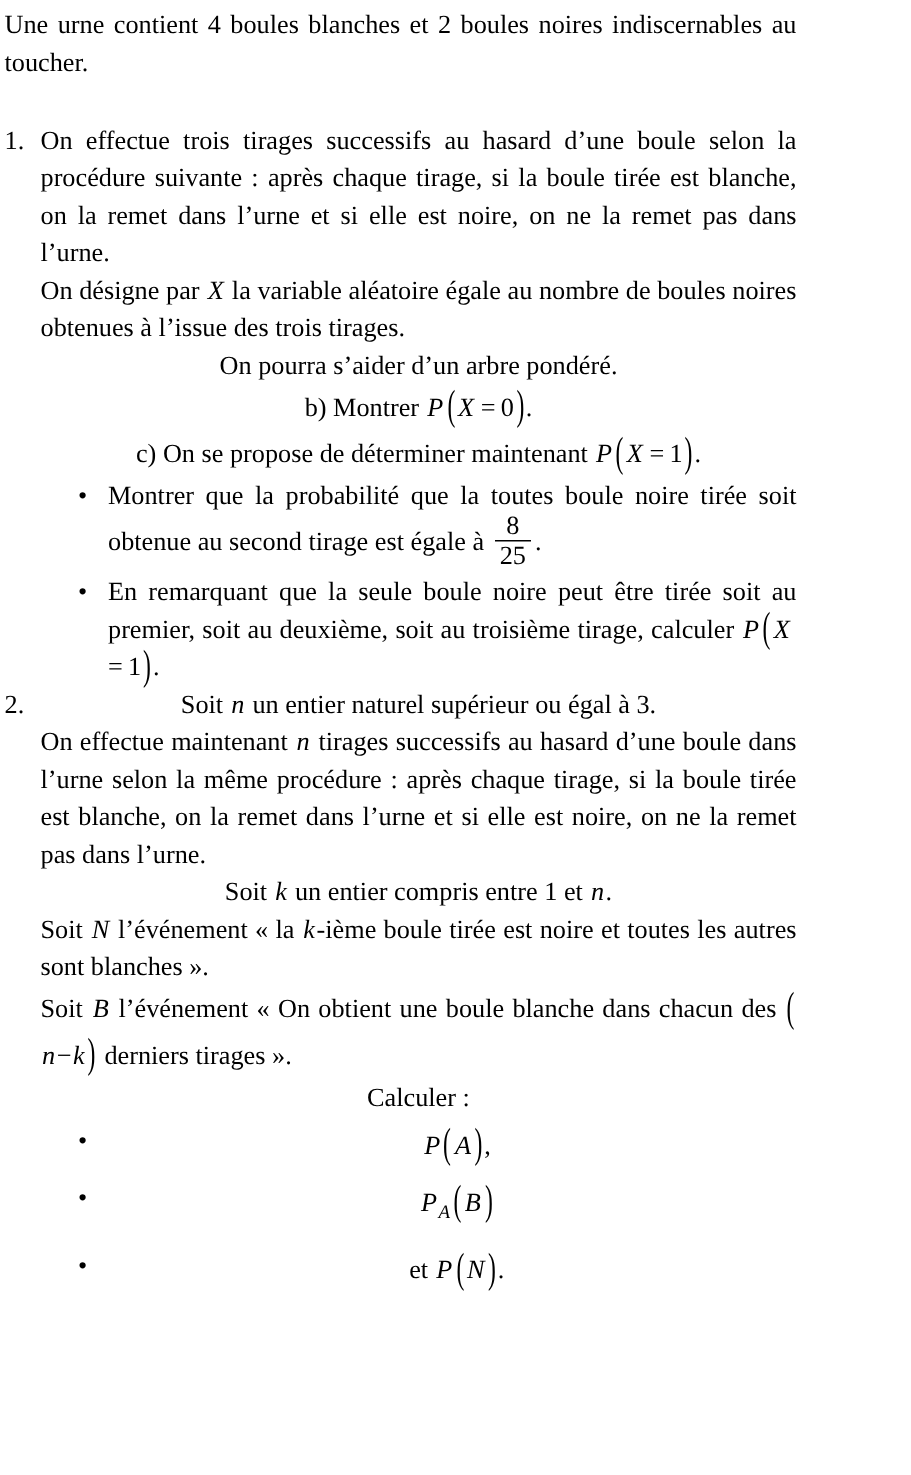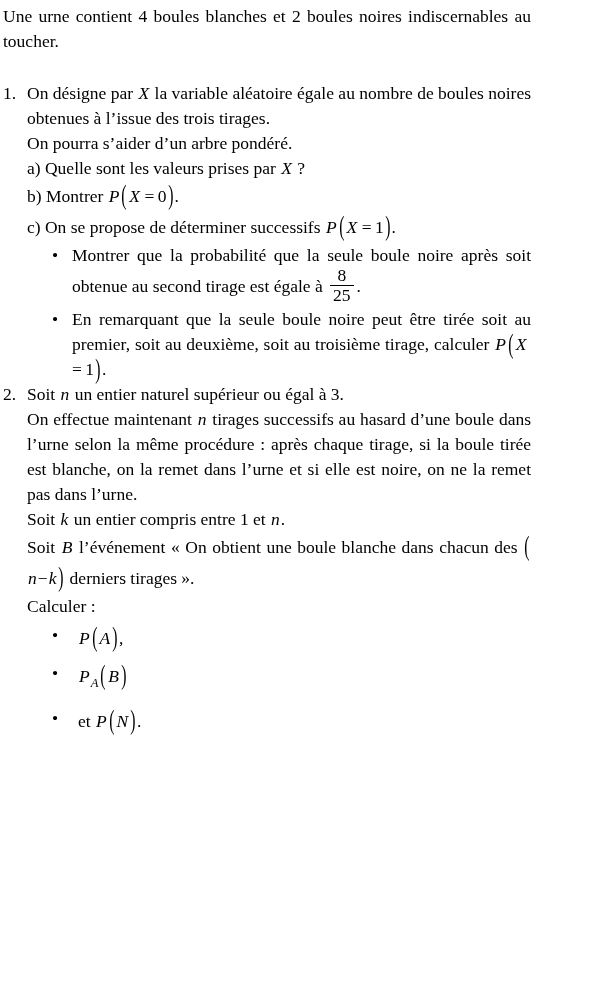--- a/index.html
+++ b/index.html
@@ -1,19 +1,19 @@
 <!DOCTYPE html>
 <html lang="fr"><head>
 <meta charset="utf-8">
 <style>
   html,body{margin:0;padding:0;background:#ffffff;color:#000000;}
   body{width:607px;min-height:983px;font-family:"Liberation Serif","DejaVu Serif",serif;
        font-size:17.5px;-webkit-font-smoothing:none;}
   .doc{box-sizing:border-box;width:533px;padding:4px 2px 0 3px;font-family:Liberation Serif, serif;}
-  p{margin:0;line-height:25px;}
+  p{margin:0;line-height:25px;text-align:center;}
   .justify{text-align:justify;text-justify:inter-word;}
   .intro{margin-bottom:27px;}
   .list-item{display:flex;align-items:flex-start;}
   .num{flex:none;width:24px;line-height:25px;}
   .item-body{flex:1;min-width:0;}
   .bullet{display:flex;align-items:flex-start;}
   .bullet .dot{flex:none;width:20px;padding-left:25px;line-height:25px;}
   .bullet p{flex:1;min-width:0;}
   .bullet.bmath .dot{width:26px;line-height:33px;}
   .bullet.bmath p{line-height:38px;}
@@ -28,44 +28,45 @@
   .mfrac .numr{padding:0 3px;}
 </style>
 </head>
 <body>
 
 <main class="doc">
     <p class="justify intro"><span>Une urne contient 4 boules blanches et 2 boules noires indiscernables au toucher.</span></p>
     <div class="list-item">
       <div class="num">1.</div>
       <div class="item-body">
+        <p class="justify"><span>On effectue trois tirages successifs au hasard d’une boule selon la procédure suivante : après chaque tirage, si la boule tirée est blanche, on la remet dans l’urne et si elle est noire, on ne la remet pas dans l’urne.</span></p>
         <p class="justify"><span>On désigne par </span><span class="mi">X</span><span> la variable aléatoire égale au nombre de boules noires obtenues à l’issue des trois tirages.</span></p>
         <p><span>On pourra s’aider d’un arbre pondéré.</span></p>
-        <p><span>a) Quelle sont les valeurs prises par </span><span class="mi">X</span><span> ?</span></p>
         <p class=" mline"><span>b) Montrer </span><span class="mi">P</span><span class="mparen">(</span><span class="mi">X</span><span> = 0</span><span class="mparen">)</span><span>.</span></p>
-        <p class=" mline"><span>c) On se propose de déterminer successifs </span><span class="mi">P</span><span class="mparen">(</span><span class="mi">X</span><span> = 1</span><span class="mparen">)</span><span>.</span></p>
+        <p class=" mline"><span>c) On se propose de déterminer maintenant </span><span class="mi">P</span><span class="mparen">(</span><span class="mi">X</span><span> = 1</span><span class="mparen">)</span><span>.</span></p>
         <div class="bullet">
           <span class="dot">•</span>
-          <p class="justify"><span>Montrer que la probabilité que la seule boule noire après soit obtenue au second tirage est égale à </span><span class="mfrac">
+          <p class="justify"><span>Montrer que la probabilité que la toutes boule noire tirée soit obtenue au second tirage est égale à </span><span class="mfrac">
               <span class="numr">8</span>
               <span class="den">25</span>
             </span><span>.</span></p>
         </div>
         <div class="bullet">
           <span class="dot">•</span>
           <p class="justify"><span>En remarquant que la seule boule noire peut être tirée soit au premier, soit au deuxième, soit au troisième tirage, calculer </span><span class="mi">P</span><span class="mparen">(</span><span class="mi">X</span><span> = 1</span><span class="mparen">)</span><span>.</span></p>
         </div>
       </div>
     </div>
     <div class="list-item">
       <div class="num">2.</div>
       <div class="item-body">
         <p><span>Soit </span><span class="mi">n</span><span> un entier naturel supérieur ou égal à 3.</span></p>
         <p class="justify"><span>On effectue maintenant </span><span class="mi">n</span><span> tirages successifs au hasard d’une boule dans l’urne selon la même procédure : après chaque tirage, si la boule tirée est blanche, on la remet dans l’urne et si elle est noire, on ne la remet pas dans l’urne.</span></p>
         <p><span>Soit </span><span class="mi">k</span><span> un entier compris entre 1 et </span><span class="mi">n</span><span>.</span></p>
+        <p class="justify"><span>Soit </span><span class="mi">N</span><span> l’événement « la </span><span class="mi">k</span><span>-ième boule tirée est noire et toutes les autres sont blanches ».</span></p>
         <p class="justify mline"><span>Soit </span><span class="mi">B</span><span> l’événement « On obtient une boule blanche dans chacun des </span><span class="mparen">(</span><span class="mi">n</span><span>−</span><span class="mi">k</span><span class="mparen">)</span><span> derniers tirages ».</span></p>
         <p><span>Calculer :</span></p>
         <div class="bullet bmath">
           <span class="dot">•</span>
           <p><span class="mi">P</span><span class="mparen">(</span><span class="mi">A</span><span class="mparen">)</span><span>,</span></p>
         </div>
         <div class="bullet bmath">
           <span class="dot">•</span>
           <p><span class="mi">P</span><span class="msub">A</span><span class="mparen">(</span><span class="mi">B</span><span class="mparen">)</span></p>
         </div>

